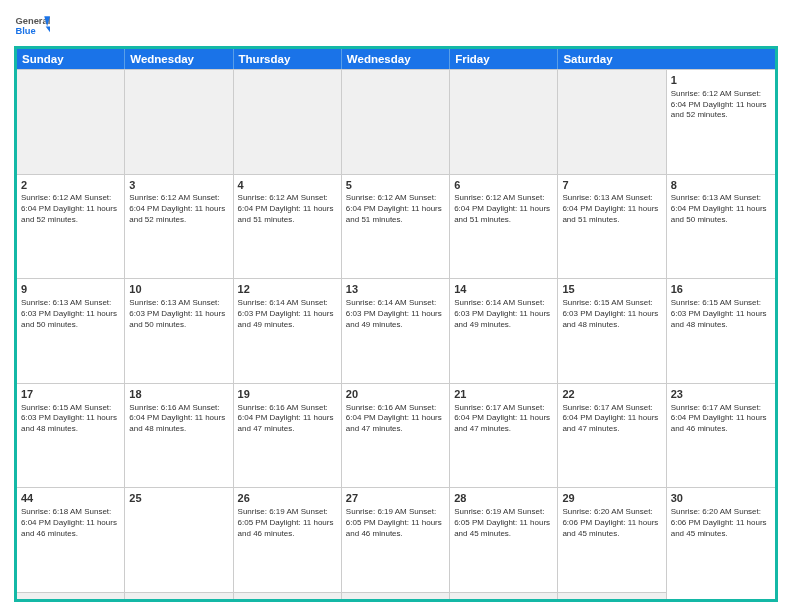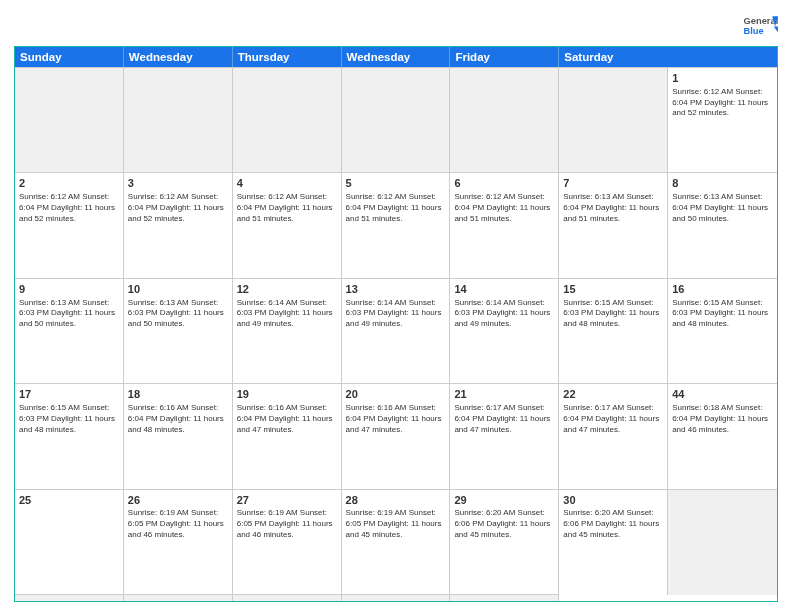--- a/index.html
+++ b/index.html
@@ -13,21 +13,21 @@
     .page {
       width: 792px;
       height: 612px;
       padding: 10px 14px 10px 14px;
       display: flex;
       flex-direction: column;
     }
     .header {
       display: flex;
       align-items: flex-start;
-      justify-content: flex-end;
+      justify-content: flex-start;
       margin-bottom: 6px;
     }
     .logo {
       display: flex;
       align-items: center;
       gap: 4px;
     }
     .logo-icon {
       width: 36px;
       height: 30px;
@@ -41,21 +41,21 @@
       color: #333;
     }
     .subtitle {
       font-size: 14px;
       color: #555;
     }
     .calendar {
       flex: 1;
       display: flex;
       flex-direction: column;
-      border: 1px solid #14b8a6;
+      border: 3px solid #14b8a6;
     }
     .day-headers {
       display: grid;
       grid-template-columns: repeat(7, 1fr);
       background: #1a73e8;
     }
     .day-header {
       color: #fff;
       font-size: 11.5px;
       font-weight: bold;
@@ -274,20 +274,27 @@
 and 47 minutes.</div>
         </div>
         <div class="cell">
           <span class="cell-number">22</span>
           <div class="cell-info">Sunrise: 6:17 AM
 Sunset: 6:04 PM
 Daylight: 11 hours
 and 47 minutes.</div>
         </div>
         <div class="cell">
+          <span class="cell-number">23</span>
+          <div class="cell-info">Sunrise: 6:17 AM
+Sunset: 6:04 PM
+Daylight: 11 hours
+and 46 minutes.</div>
+        </div>
+        <div class="cell">
           <span class="cell-number">44</span>
           <div class="cell-info">Sunrise: 6:18 AM
 Sunset: 6:04 PM
 Daylight: 11 hours
 and 46 minutes.</div>
         </div>
         <div class="cell">
           <span class="cell-number">25</span>
         </div>
         <div class="cell">

